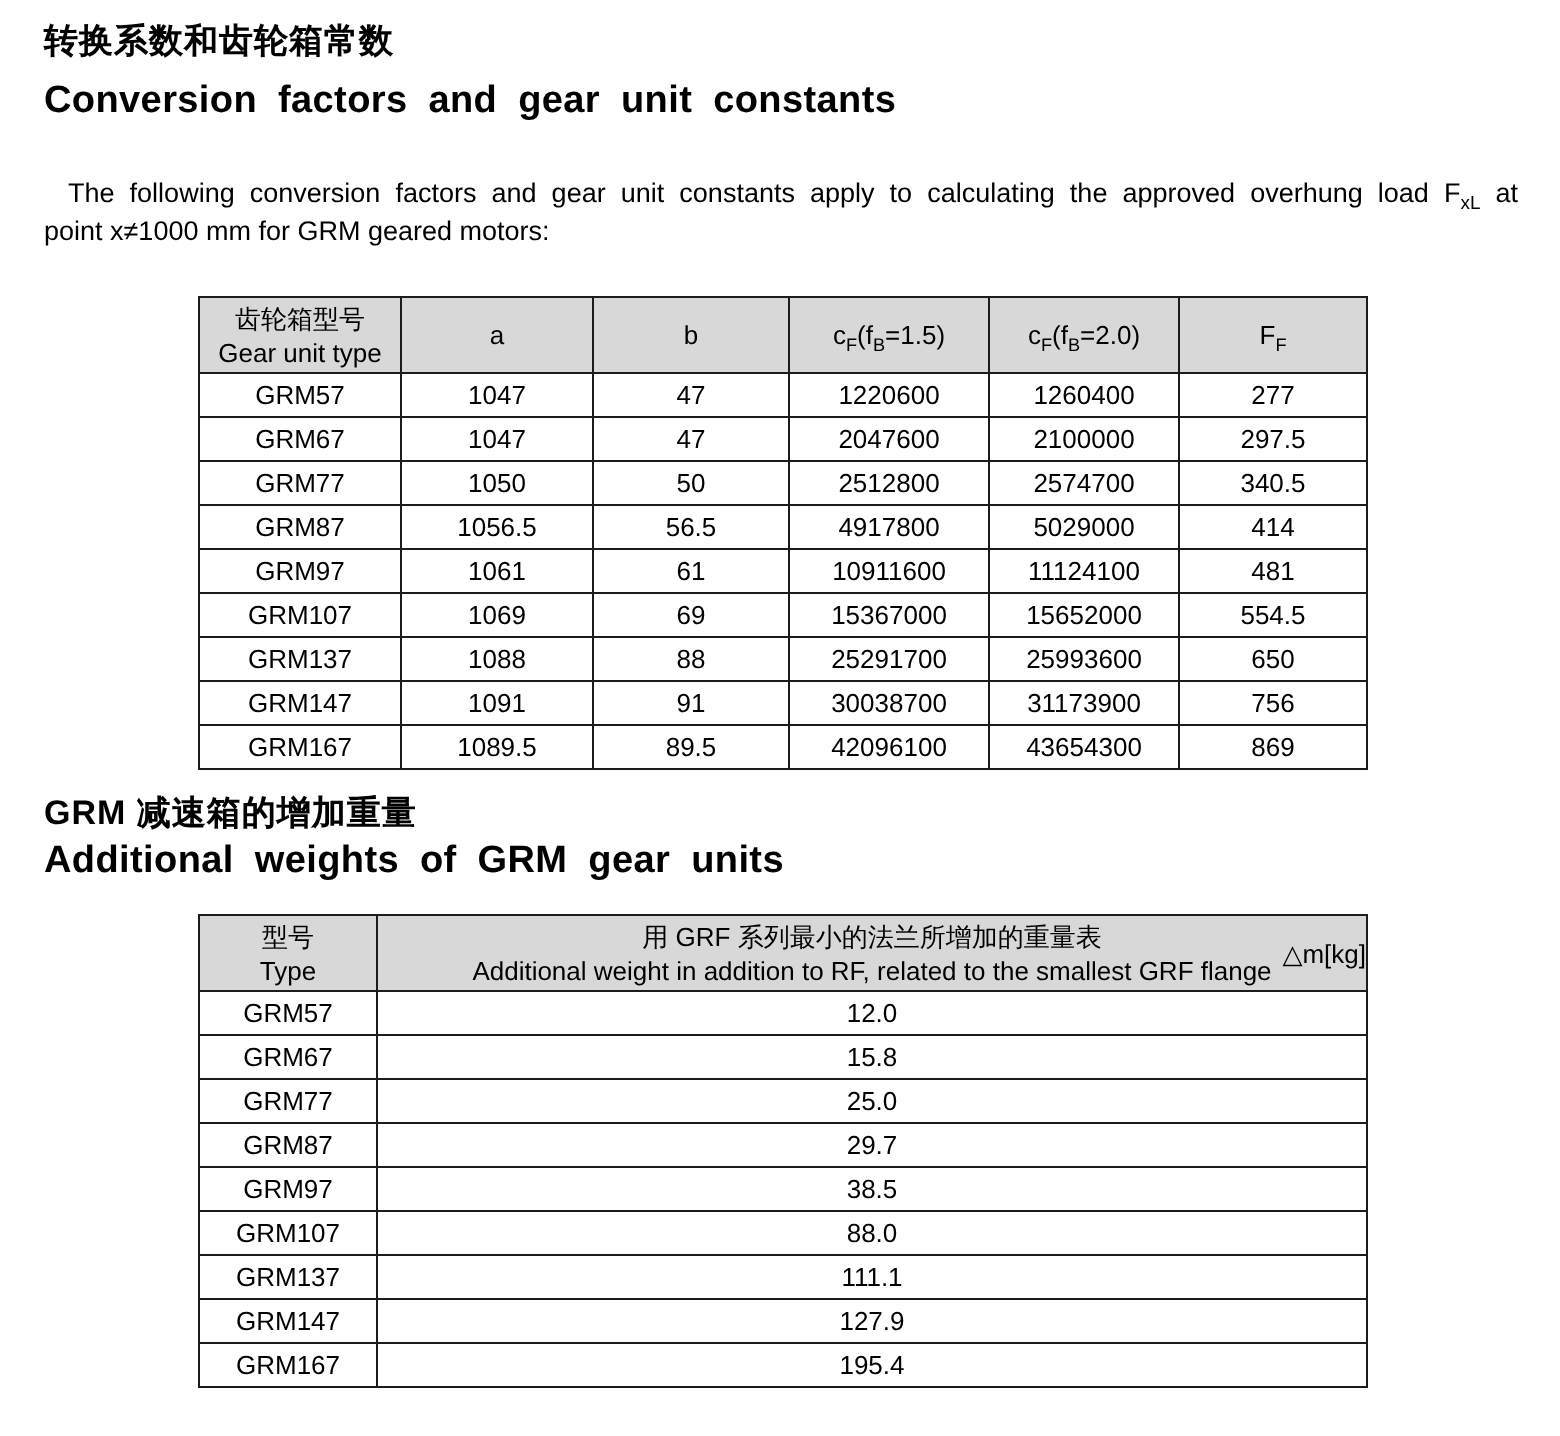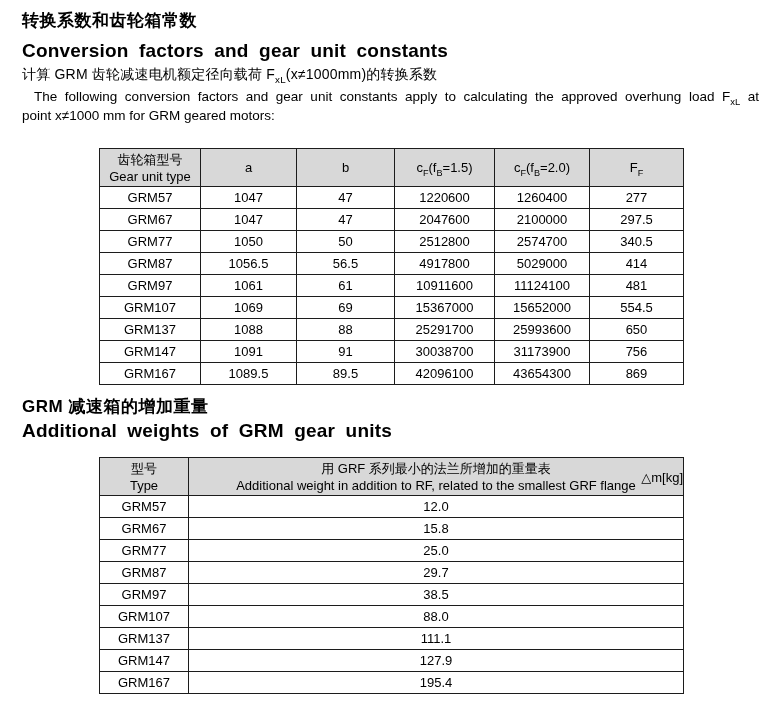--- a/index.html
+++ b/index.html
@@ -84,21 +84,20 @@
 </style>
 </head>
 <body>
 
 <div class="page">
 
   <div class="heading-zh" style="top: 9px;">转换系数和齿轮箱常数</div>
 
   <div class="heading-en" style="top: 40px;">Conversion factors and gear unit constants</div>
 
-  <div class="subtitle-zh"><span>计算 GRM 齿轮减速电机额定径向载荷 F</span><sub>xL</sub><span>(x≠1000mm)的转换系数</span></div>
 
   <div class="intro-para">
     <div class="intro-line1"><span>The following conversion factors and gear unit constants apply to calculating the approved overhung load F</span><sub>xL</sub><span> at</span></div>
     <div class="intro-line2">point x≠1000 mm for GRM geared motors:</div>
   </div>
 
   <table class="doc-table" id="table1">
     <colgroup>
       <col style="width:101px">
         <col style="width:96px">

